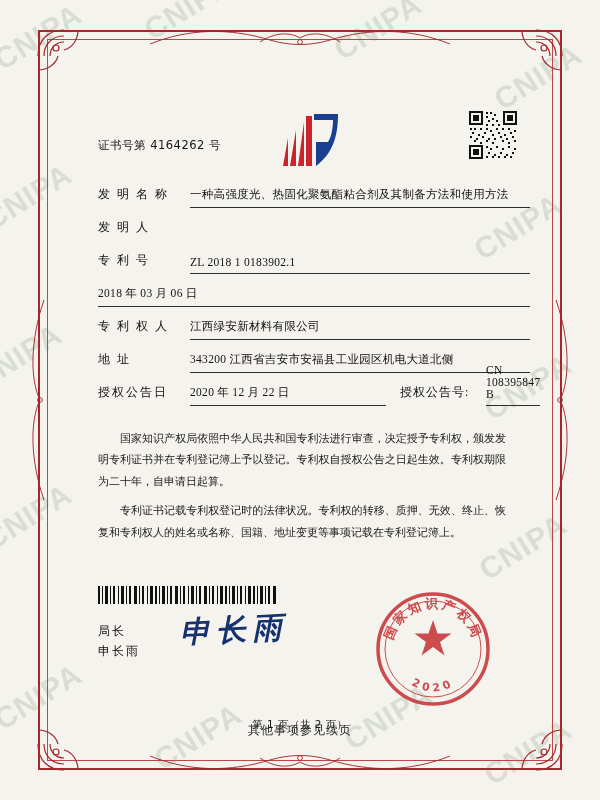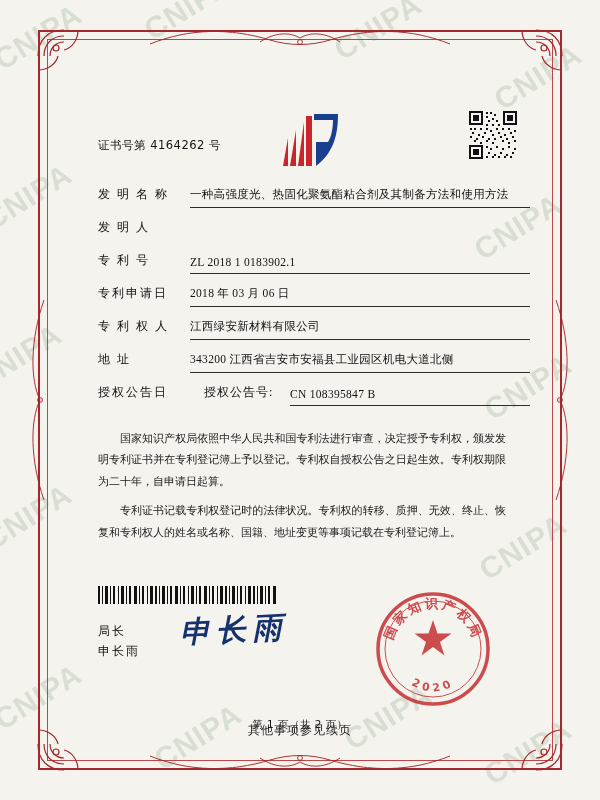--- a/index.html
+++ b/index.html
@@ -443,33 +443,33 @@
         <div class="field-value">一种高强度光、热固化聚氨酯粘合剂及其制备方法和使用方法</div>
       </div>
       <div class="field-row">
         <div class="field-label">发 明 人</div>
       </div>
       <div class="field-row">
         <div class="field-label">专 利 号</div>
         <div class="field-value">ZL 2018 1 0183902.1</div>
       </div>
       <div class="field-row">
-        <div class="field-label">专利申请日</div>
         <div class="field-value">2018 年 03 月 06 日</div>
       </div>
       <div class="field-row">
         <div class="field-label">专 利 权 人</div>
         <div class="field-value">江西绿安新材料有限公司</div>
       </div>
       <div class="field-row">
         <div class="field-label">地          址</div>
         <div class="field-value">343200 江西省吉安市安福县工业园区机电大道北侧</div>
       </div>
       <div class="field-row">
         <div class="field-label">授权公告日</div>
+        <div class="field-value short">2020 年 12 月 22 日</div>
         <div class="field-label2">授权公告号:</div>
         <div class="field-value">CN 108395847 B</div>
       </div>
     </div>
 
     <div class="paragraphs">
       <p>国家知识产权局依照中华人民共和国专利法进行审查，决定授予专利权，颁发发明专利证书并在专利登记簿上予以登记。专利权自授权公告之日起生效。专利权期限为二十年，自申请日起算。</p>
       <p>专利证书记载专利权登记时的法律状况。专利权的转移、质押、无效、终止、恢复和专利权人的姓名或名称、国籍、地址变更等事项记载在专利登记簿上。</p>
     </div>
 

